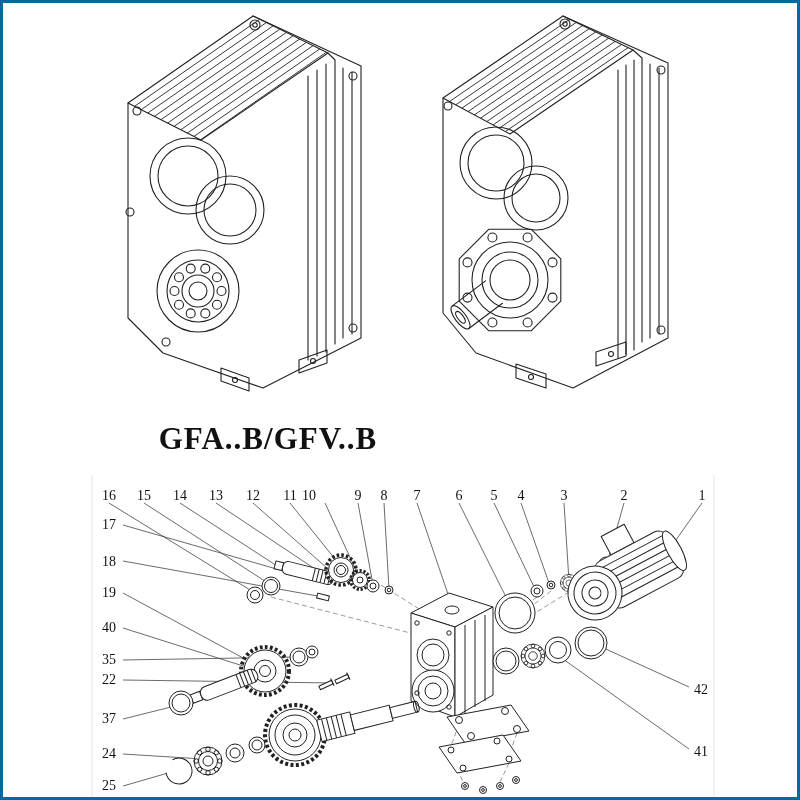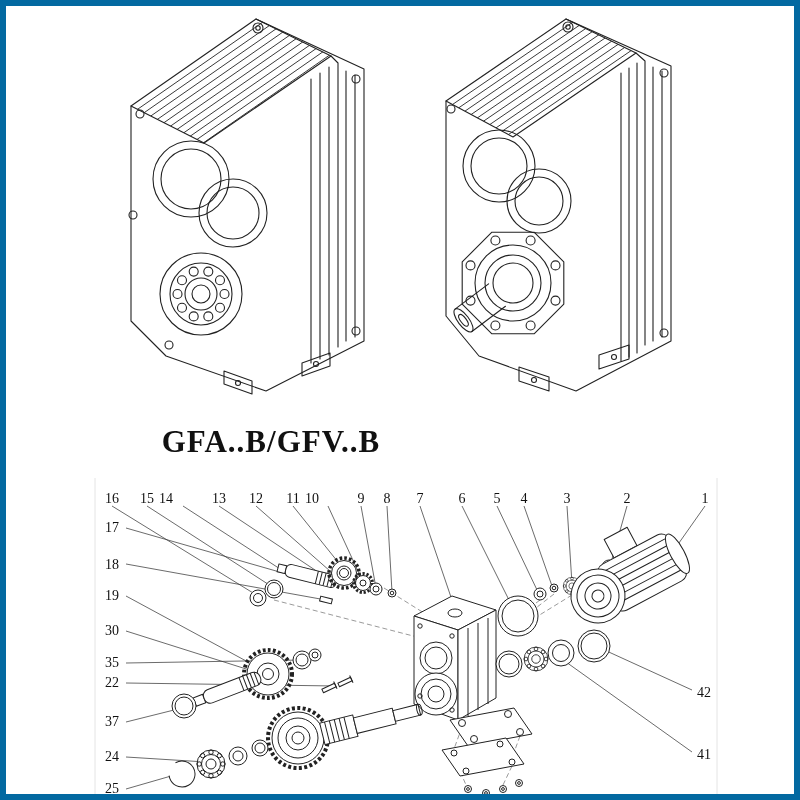--- a/index.html
+++ b/index.html
@@ -1,18 +1,18 @@
 <!DOCTYPE html>
 <html><head>
 <meta charset="utf-8">
 <style>
   *{margin:0;padding:0;box-sizing:border-box}
   html,body{background:#fff}
   body{width:800px;height:800px;font-family:"Liberation Serif",serif;color:#111}
-  .canvas{position:relative;width:800px;height:800px;background:#fff;border:6px solid #0369a1;overflow:hidden}
+  .canvas{position:relative;width:800px;height:800px;background:#fff;border:3px solid #0369a1;overflow:hidden}
   .draw{position:absolute}
   #drawL{left:100px;top:5px;width:300px;height:400px}
   #drawR{left:415px;top:5px;width:290px;height:400px}
   .model-label{position:absolute;top:418px;font-weight:700;font-size:31px;letter-spacing:1px;text-align:center;font-family:"Liberation Serif",serif;white-space:nowrap}
   #labelL{left:115px;width:300px}
   #labelR{left:455px;width:180px}
   .exploded-svg{position:absolute;left:0;top:470px;width:800px;height:330px}
   .co{position:absolute;transform:translate(-50%,-50%);font-size:14px;line-height:1;font-family:"Liberation Serif",serif}
   svg{display:block}
 </style>
@@ -329,39 +329,39 @@
         <circle cx="497" cy="313" r="3.5"></circle>
           <circle cx="497" cy="313" r="1.4"></circle>
         <circle cx="513" cy="307" r="3.5"></circle>
           <circle cx="513" cy="307" r="1.4"></circle>
       </g>
     </g>
   </svg>
 
   <span class="co" style="left:106px;top:493px">16</span>
   <span class="co" style="left:141px;top:493px">15</span>
-  <span class="co" style="left:160px;top:493px">14</span>
+  <span class="co" style="left:177px;top:493px">14</span>
   <span class="co" style="left:213px;top:493px">13</span>
   <span class="co" style="left:250px;top:493px">12</span>
   <span class="co" style="left:287px;top:493px">11</span>
   <span class="co" style="left:306px;top:493px">10</span>
   <span class="co" style="left:355px;top:493px">9</span>
   <span class="co" style="left:381px;top:493px">8</span>
   <span class="co" style="left:414px;top:493px">7</span>
   <span class="co" style="left:456px;top:493px">6</span>
   <span class="co" style="left:491px;top:493px">5</span>
   <span class="co" style="left:518px;top:493px">4</span>
   <span class="co" style="left:561px;top:493px">3</span>
   <span class="co" style="left:621px;top:493px">2</span>
   <span class="co" style="left:699px;top:493px">1</span>
 
   <span class="co" style="left:106px;top:522px">17</span>
   <span class="co" style="left:106px;top:559px">18</span>
   <span class="co" style="left:106px;top:590px">19</span>
-  <span class="co" style="left:106px;top:625px">30</span>
+  <span class="co" style="left:106px;top:625px">40</span>
   <span class="co" style="left:106px;top:657px">35</span>
   <span class="co" style="left:106px;top:677px">22</span>
   <span class="co" style="left:106px;top:716px">37</span>
   <span class="co" style="left:106px;top:751px">24</span>
   <span class="co" style="left:106px;top:783px">25</span>
 
   <span class="co" style="left:698px;top:687px">42</span>
   <span class="co" style="left:698px;top:749px">41</span>
 
 </div>

